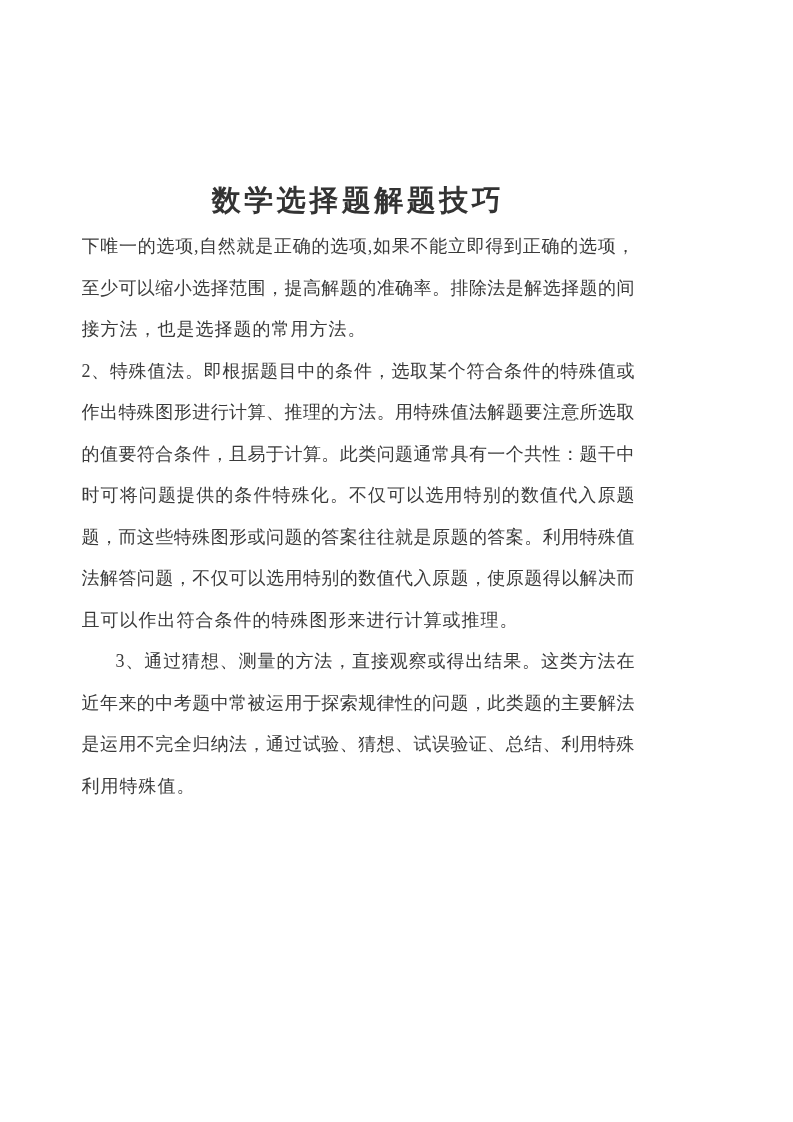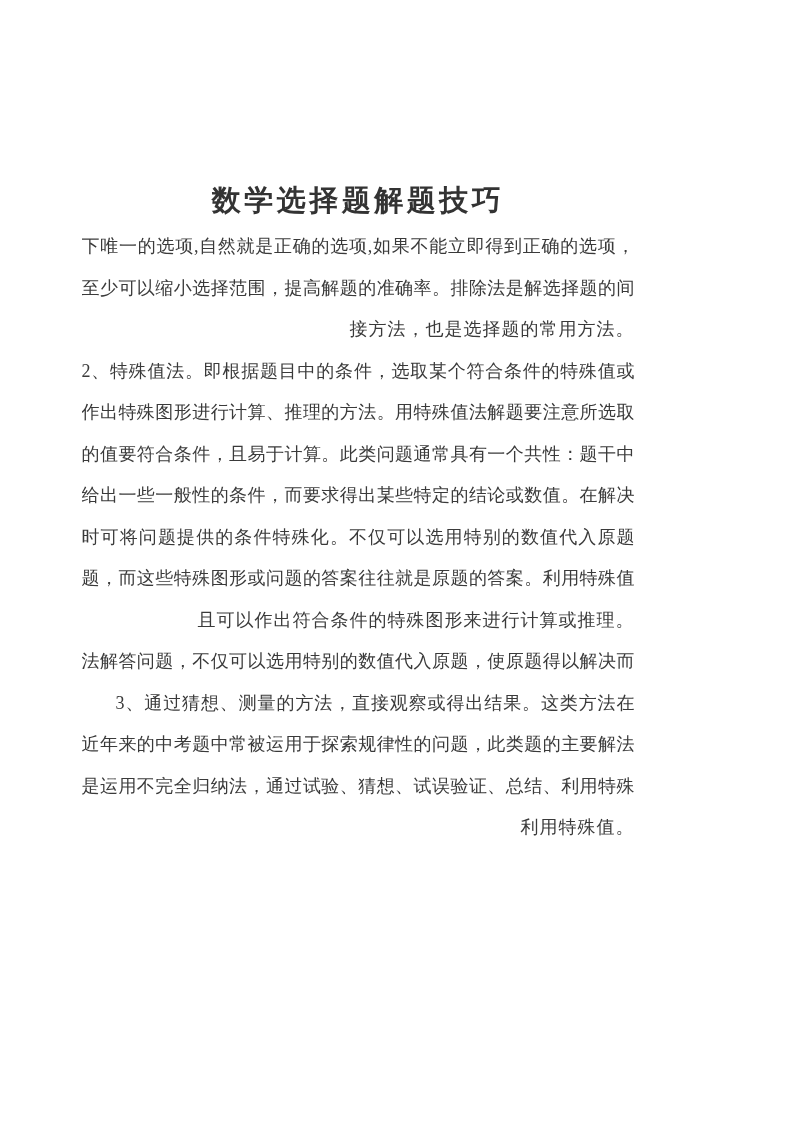--- a/index.html
+++ b/index.html
@@ -39,21 +39,21 @@
     line-height: 41.5px;
     font-size: 18px;
     color: #3a3a3a;
     overflow: hidden;
   }
   .line.justify {
     text-align: justify;
     text-align-last: justify;
   }
   .line.left {
-    text-align: right;
+    text-align: left;
     letter-spacing: 1px;
     white-space: nowrap;
     font-family: Liberation Serif, serif;
   }
   .line.indent {
     padding-left: 34px;
   }
 </style>
 </head>
 <body>
@@ -66,25 +66,24 @@
     <div class="para">
       <div class="line justify">下唯一的选项,自然就是正确的选项,如果不能立即得到正确的选项，</div>
       <div class="line justify">至少可以缩小选择范围，提高解题的准确率。排除法是解选择题的间</div>
       <div class="line left">接方法，也是选择题的常用方法。</div>
     </div>
 
     <div class="para">
       <div class="line justify">2、特殊值法。即根据题目中的条件，选取某个符合条件的特殊值或</div>
       <div class="line justify">作出特殊图形进行计算、推理的方法。用特殊值法解题要注意所选取</div>
       <div class="line justify">的值要符合条件，且易于计算。此类问题通常具有一个共性：题干中</div>
-      <div class="line justify">给出一些一般性的条件，而要求得出某些特定的结论或数值。在解决</div>
       <div class="line justify">时可将问题提供的条件特殊化。不仅可以选用特别的数值代入原题</div>
       <div class="line justify">题，而这些特殊图形或问题的答案往往就是原题的答案。利用特殊值</div>
+      <div class="line justify">法解答问题，不仅可以选用特别的数值代入原题，使原题得以解决而</div>
       <div class="line left">且可以作出符合条件的特殊图形来进行计算或推理。</div>
-      <div class="line justify">法解答问题，不仅可以选用特别的数值代入原题，使原题得以解决而</div>
     </div>
 
     <div class="para">
       <div class="line justify indent">3、通过猜想、测量的方法，直接观察或得出结果。这类方法在</div>
       <div class="line justify">近年来的中考题中常被运用于探索规律性的问题，此类题的主要解法</div>
       <div class="line justify">是运用不完全归纳法，通过试验、猜想、试误验证、总结、利用特殊值</div>
       <div class="line left">利用特殊值。</div>
     </div>
 
   </div>

